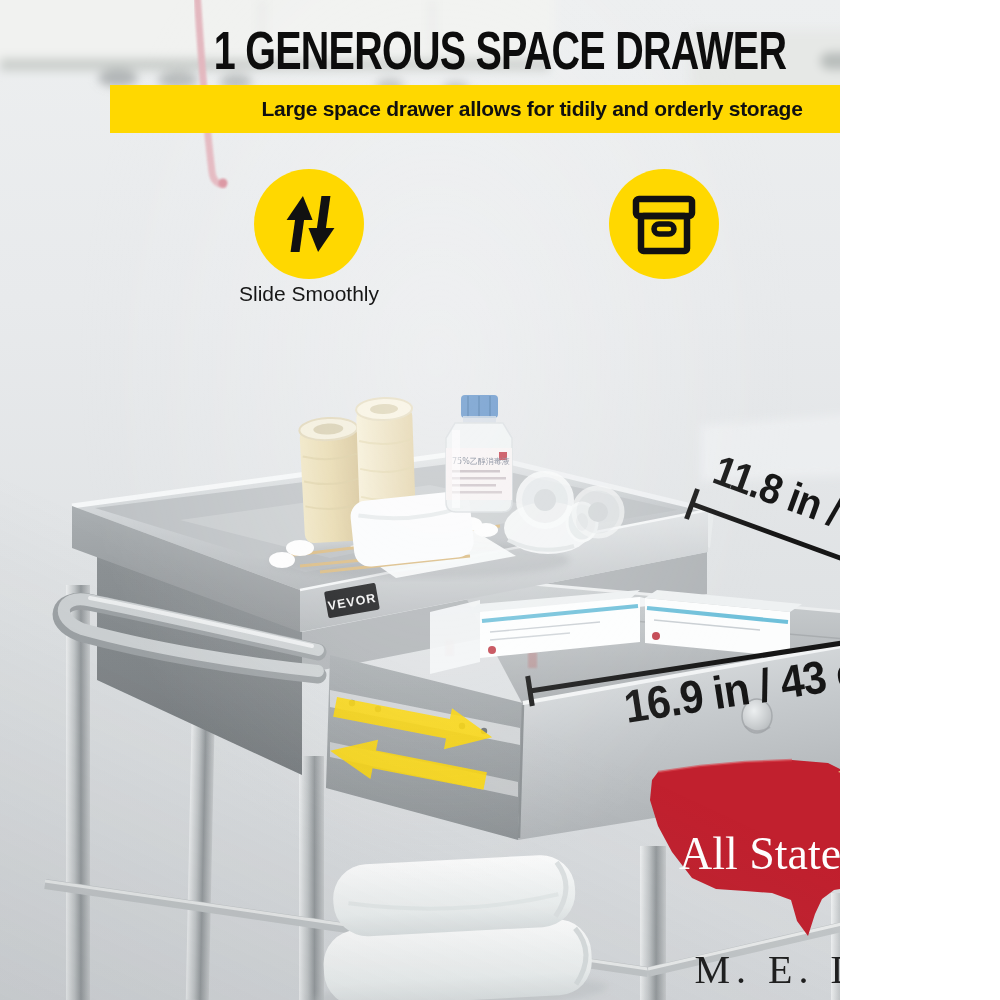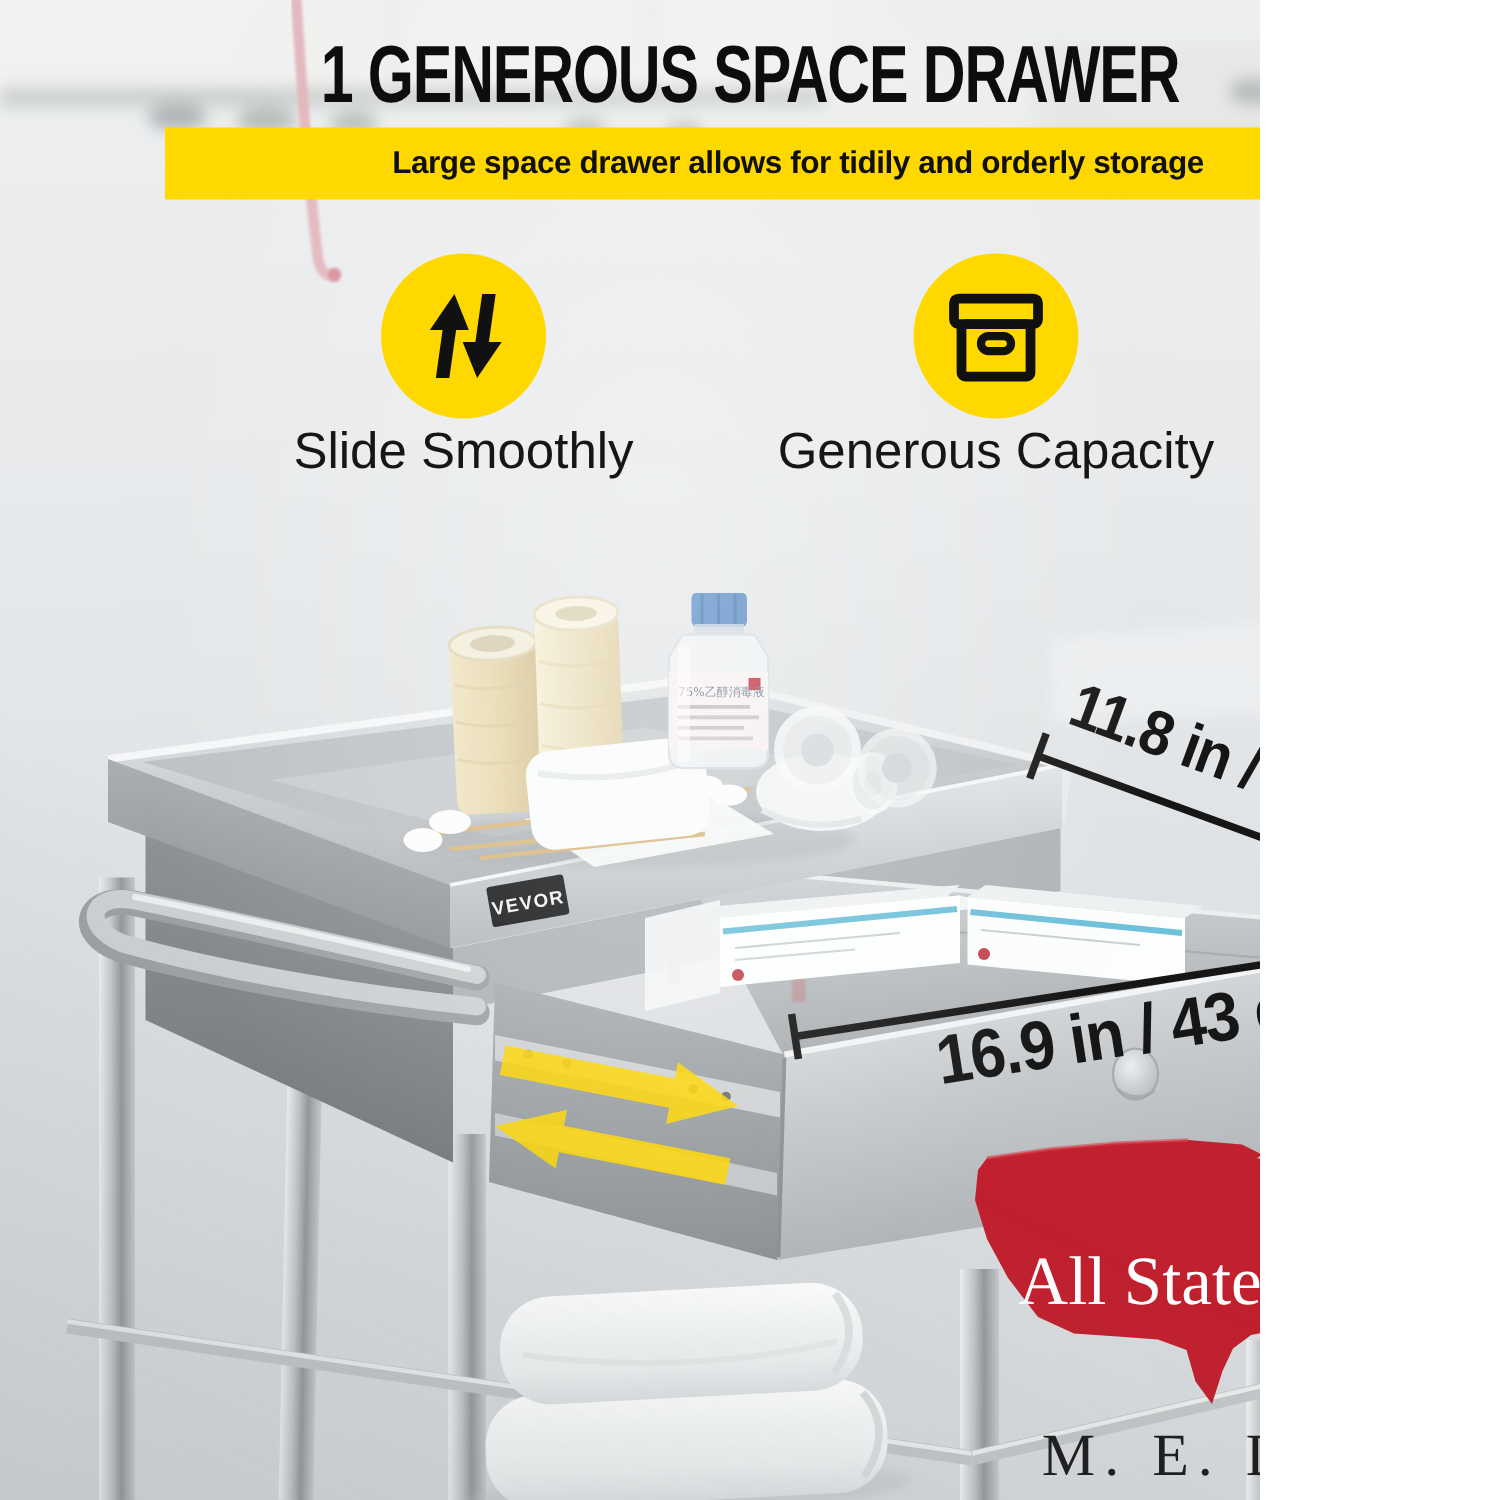--- a/index.html
+++ b/index.html
@@ -16,21 +16,21 @@
   #title{top:20px;left:0;width:1000px;text-align:center;
     font-size:52px;font-weight:700;letter-spacing:-1px;color:#0d0d0d;
     transform:scale(0.76,1.04);transform-origin:50% 50%;white-space:nowrap;}
   #banner{left:78px;top:85px;width:844px;height:48px;background:#FFD800;
     display:flex;align-items:center;justify-content:center;
     font-size:21px;font-weight:700;letter-spacing:-0.3px;color:#101010;white-space:nowrap;margin-left:32px;}
   .feat-circle{width:110px;height:110px;border-radius:50%;background:#FFD800;
     display:flex;align-items:center;justify-content:center;}
   #feat1-circle{left:254px;top:169px;}
   #feat2-circle{left:609px;top:169px;}
-  .feat-label{top:282px;text-align:center;font-size:34px;color:#161616;white-space:nowrap;}
+  .feat-label{top:282px;text-align:center;font-size:21px;color:#161616;white-space:nowrap;}
   #feat1-label{left:179px;width:260px;}
   #feat2-label{left:514px;width:300px;}
 </style>
 </head>
 <body>
 
 <div id="stage">
 
 <svg id="scene" width="1000" height="1000" viewBox="0 0 1000 1000">
   <defs>
@@ -349,15 +349,14 @@
 
 <div id="feat2-circle" class="ovl feat-circle">
   <svg width="110" height="110" viewBox="0 0 110 110">
     <g transform="translate(55,57)" fill="none" stroke="#111">
       <rect x="-28" y="-27" width="56" height="17" rx="3" stroke-width="6.5"></rect>
       <rect x="-23" y="-10" width="46" height="35" rx="2.5" stroke-width="6.5"></rect>
       <rect x="-10" y="-2" width="20" height="10" rx="5" stroke-width="5.5"></rect>
     </g>
   </svg>
 </div>
-<div id="feat2-label" class="ovl feat-label">Generous Capacity</div>
 
 </div>
 
 </body></html>

